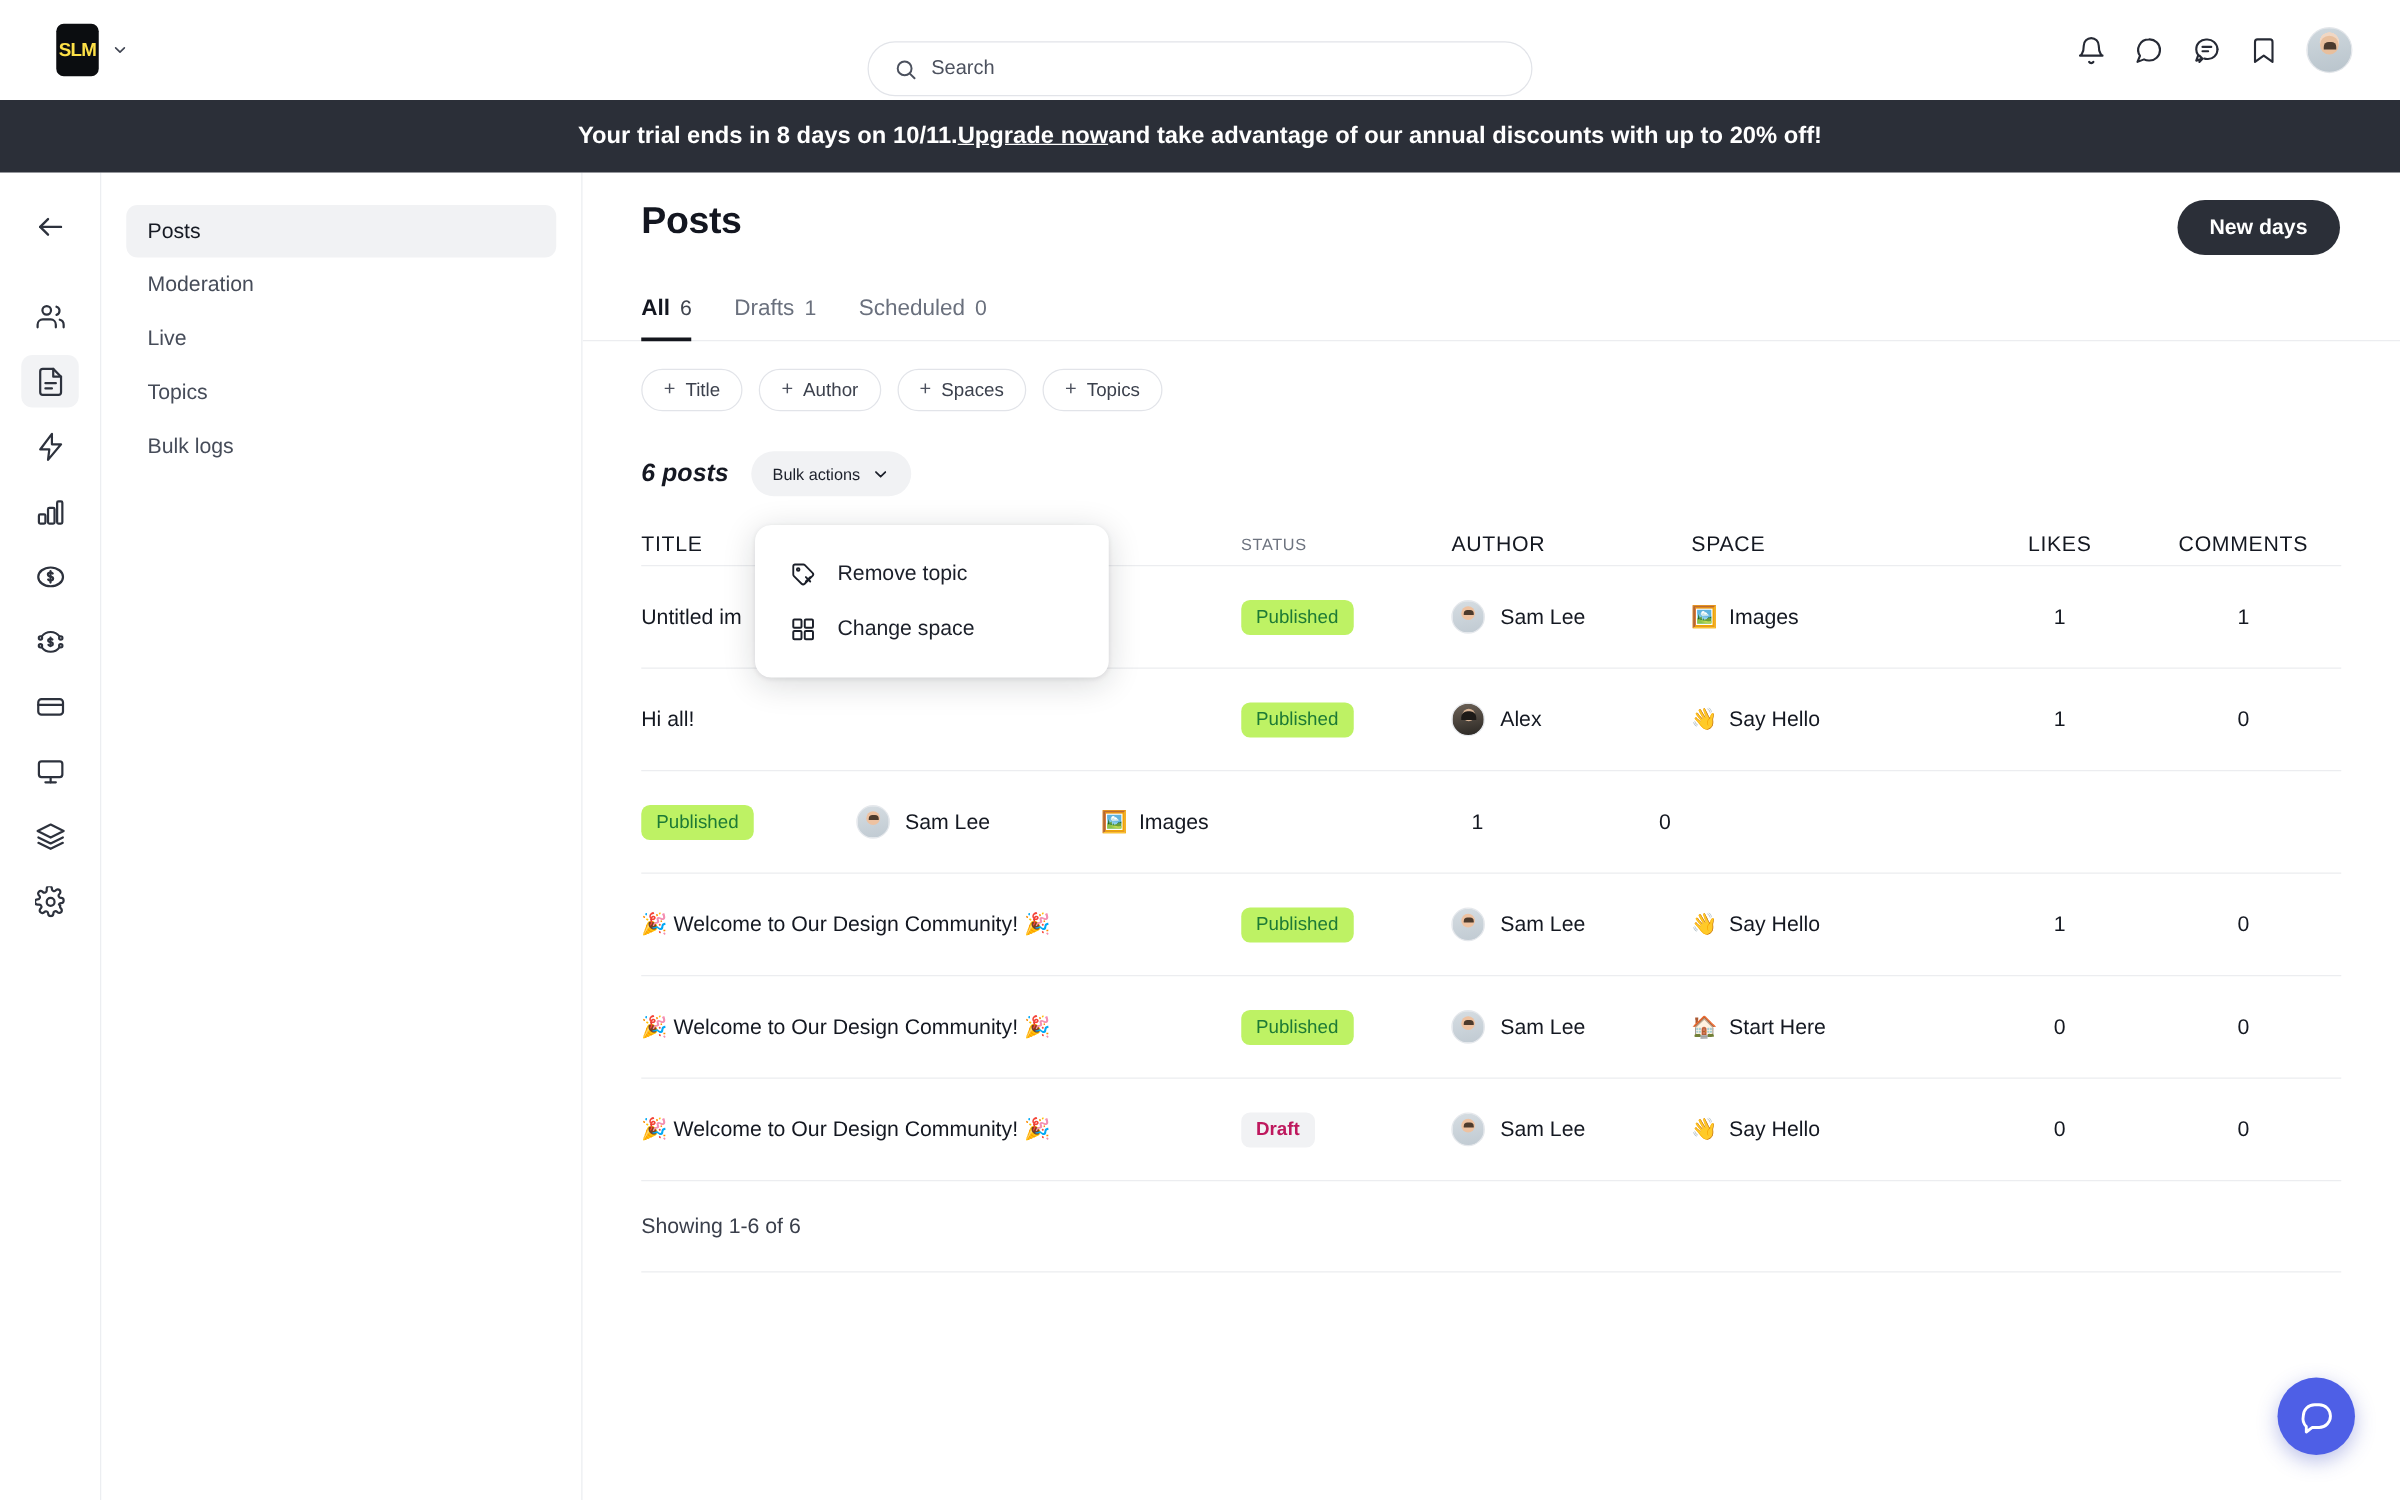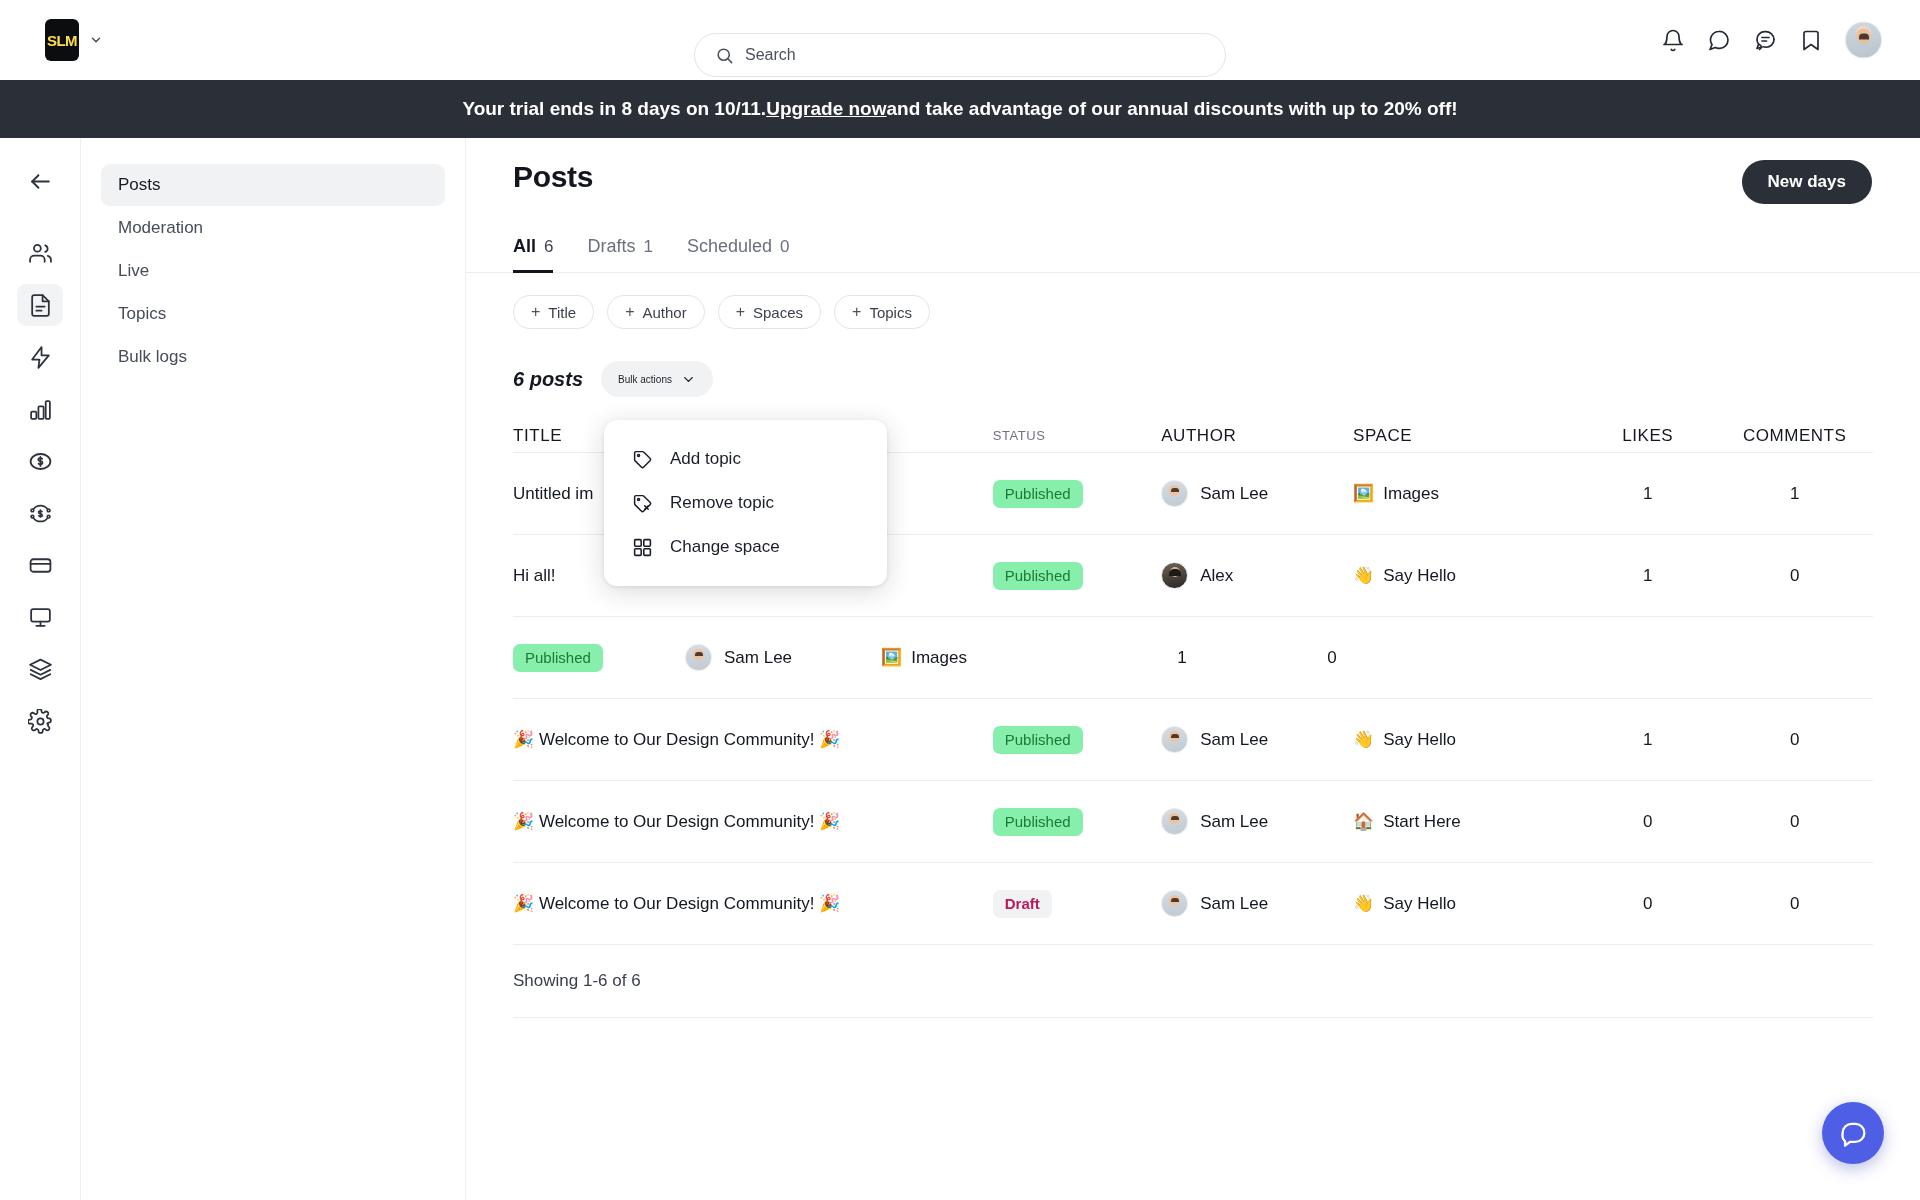--- a/index.html
+++ b/index.html
@@ -164,21 +164,21 @@
   .bulk-row {
     display: flex; align-items: center; gap: 18px;
     padding: 32px 47px 0 47px;
     position: relative;
   }
   .posts-count { font-size: 20px; font-weight: 700; color: #151822; font-style: italic; }
   .bulk-btn {
     display: flex; align-items: center; gap: 9px;
     height: 36px; padding: 0 17px;
     background: #f1f2f4; border: none; border-radius: 19px;
-    font-size: 10px; color: #1c202a; font-weight: 400;
+    font-size: 13px; color: #1c202a; font-weight: 400;
     font-family: "Liberation Sans", sans-serif; cursor: pointer;
   }
 
   
   .menu {
     position: absolute; left: 604px; top: 420px;
     width: 283px;
     background: #ffffff; border-radius: 13px;
     box-shadow: 0 5px 26px rgba(18,22,33,.16), 0 1px 4px rgba(18,22,33,.09);
     padding: 17px 0; z-index: 50;
@@ -207,21 +207,21 @@
   .c-space { width: 231px; display: flex; align-items: center; gap: 9px; font-size: 17px; color: #141821; }
   .c-likes { width: 140px; text-align: center; font-size: 17px; color: #141821; }
   .c-comments { width: 160px; text-align: center; font-size: 17px; color: #141821; }
   .tbl-head .c-likes, .tbl-head .c-comments { text-align: center; }
 
   .badge {
     display: inline-flex; align-items: center;
     height: 28px; padding: 0 12px; border-radius: 7px;
     font-size: 15px;
   }
-  .badge.published { background: #86efac; color: #1d7a35; }
+  .badge.published { background: #bef264; color: #1d7a35; }
   .badge.draft { background: #f1f2f4; color: #be185d; font-weight: bold; }
 
   .av {
     width: 27px; height: 27px; border-radius: 50%;
     position: relative; overflow: hidden; flex: none;
     border: 1px solid #e5e8ec;
   }
   .av.sam { background: linear-gradient(170deg, #d6dde2 0%, #c0cad2 100%); }
   .av.sam::before {
     content: ""; position: absolute; left: 50%; top: 15%;
@@ -561,27 +561,20 @@
 
   <div class="showing">Showing 1-6 of 6</div>
   <div class="foot-rule"></div>
 </div>
 
 <div class="menu">
   <div class="menu-item">
     <svg viewBox="0 0 24 24" fill="none" stroke="currentColor" stroke-width="1.7" stroke-linecap="round" stroke-linejoin="round">
         <path d="M20.6 13.4l-7.2 7.2a2 2 0 0 1-2.8 0l-7-7A2 2 0 0 1 3 12.2V4.5A1.5 1.5 0 0 1 4.5 3h7.7a2 2 0 0 1 1.4.6l7 7a2 2 0 0 1 0 2.8z"></path>
         <circle cx="7.5" cy="7.5" r="1.2"></circle>
-      </svg>
-    <span>Add topic</span>
-  </div>
-  <div class="menu-item">
-    <svg viewBox="0 0 24 24" fill="none" stroke="currentColor" stroke-width="1.7" stroke-linecap="round" stroke-linejoin="round">
-        <path d="M20.6 13.4l-7.2 7.2a2 2 0 0 1-2.8 0l-7-7A2 2 0 0 1 3 12.2V4.5A1.5 1.5 0 0 1 4.5 3h7.7a2 2 0 0 1 1.4.6l7 7a2 2 0 0 1 0 2.8z"></path>
-        <circle cx="7.5" cy="7.5" r="1.2"></circle>
         <line x1="14.5" y1="14.5" x2="18.5" y2="18.5"></line>
         <line x1="18.5" y1="14.5" x2="14.5" y2="18.5"></line>
       </svg>
     <span>Remove topic</span>
   </div>
   <div class="menu-item">
     <svg viewBox="0 0 24 24" fill="none" stroke="currentColor" stroke-width="1.8" stroke-linecap="round" stroke-linejoin="round">
         <rect x="3" y="3" width="7.5" height="7.5" rx="1"></rect>
         <rect x="13.5" y="3" width="7.5" height="7.5" rx="1"></rect>
         <rect x="3" y="13.5" width="7.5" height="7.5" rx="1"></rect>

